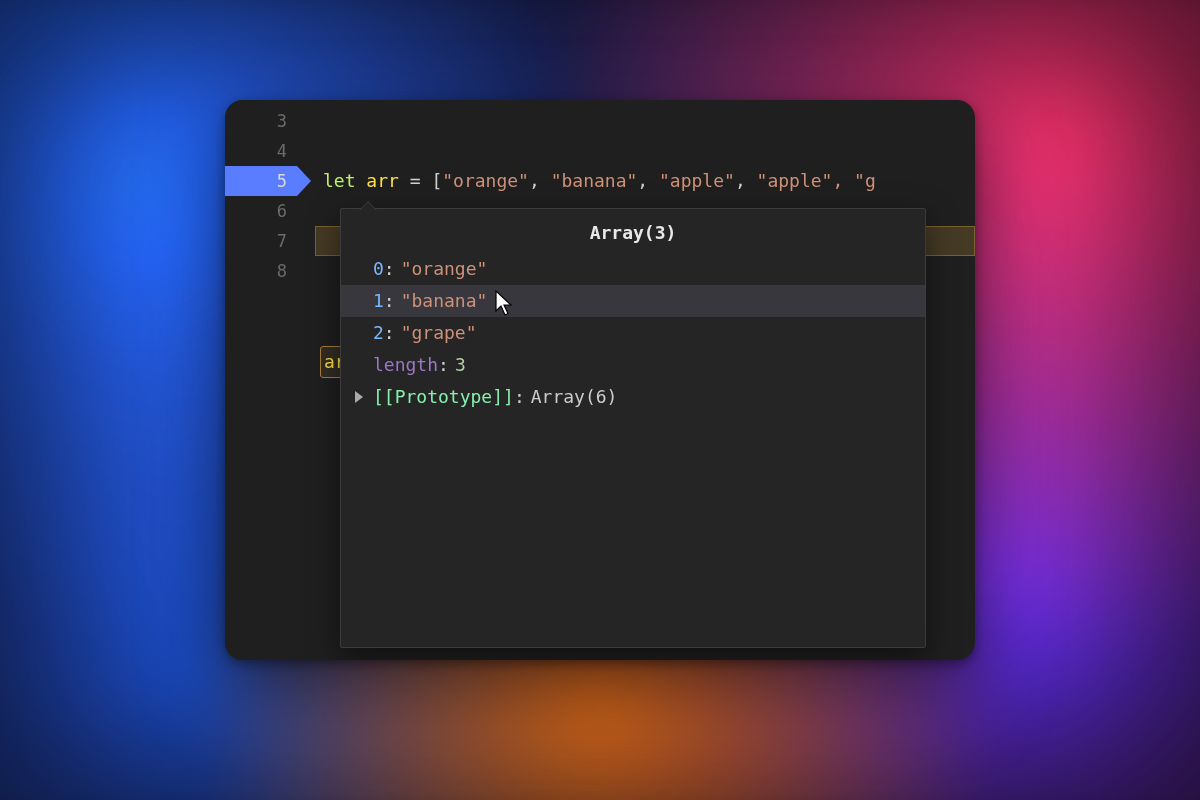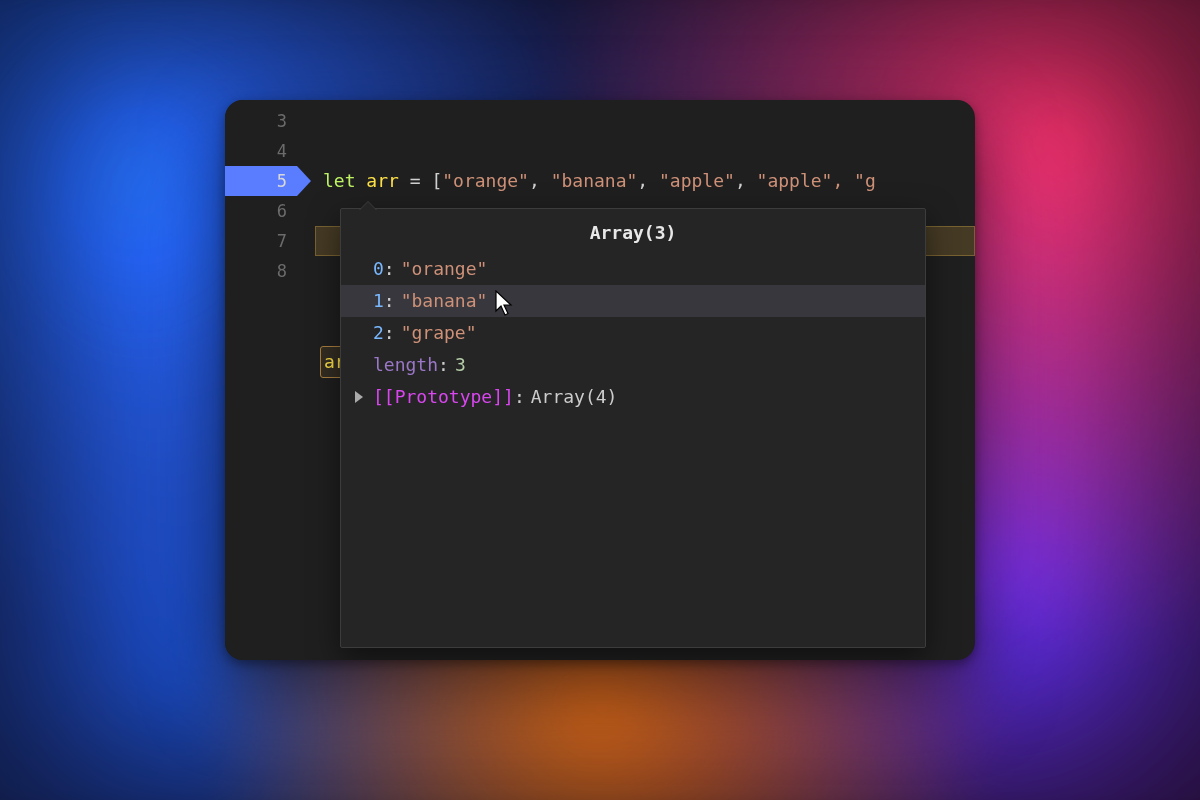--- a/index.html
+++ b/index.html
@@ -207,21 +207,21 @@
   }
   .popup-row.hovered {
     background: #37373d;
   }
   .p-key   { color: #79b8ff; }
   .p-colon { color: #cccccc; margin: 0 6px 0 0; }
   .p-str   { color: #ce9178; }
   .p-num   { color: #b5cea8; }
   .p-name  { color: #9a77c7; }
   .p-type  { color: #cccccc; }
-  .p-proto { color: #d946ef; }
+  .p-proto { color: #86efac; }
 
   .expand-row {
     padding: 0 14px 0 14px;
     display: flex;
     align-items: center;
   }
   .tri {
     display: inline-block;
     width: 0; height: 0;
     border-top: 6px solid transparent;
@@ -300,21 +300,21 @@
         </div>
         <div class="popup-row">
           <span class="p-name">length</span>
             <span class="p-colon">: </span>
             <span class="p-num">3</span>
         </div>
         <div class="expand-row">
           <span class="tri"></span>
           <span class="p-proto">[[Prototype]]</span>
             <span class="p-colon">: </span>
-            <span class="p-type">Array(4)</span>
+            <span class="p-type">Array(6)</span>
         </div>
       </div>
     </div>
 
     <div class="cursor" style="left:270px; top:190px;">
       <svg width="20" height="28" viewBox="0 0 20 28">
         <path d="M1 1 L1 21 L6 16 L10 25 L13 23.5 L9 15 L16 15 Z" fill="#ffffff" stroke="#000000" stroke-width="1.2"></path>
       </svg>
     </div>
 

